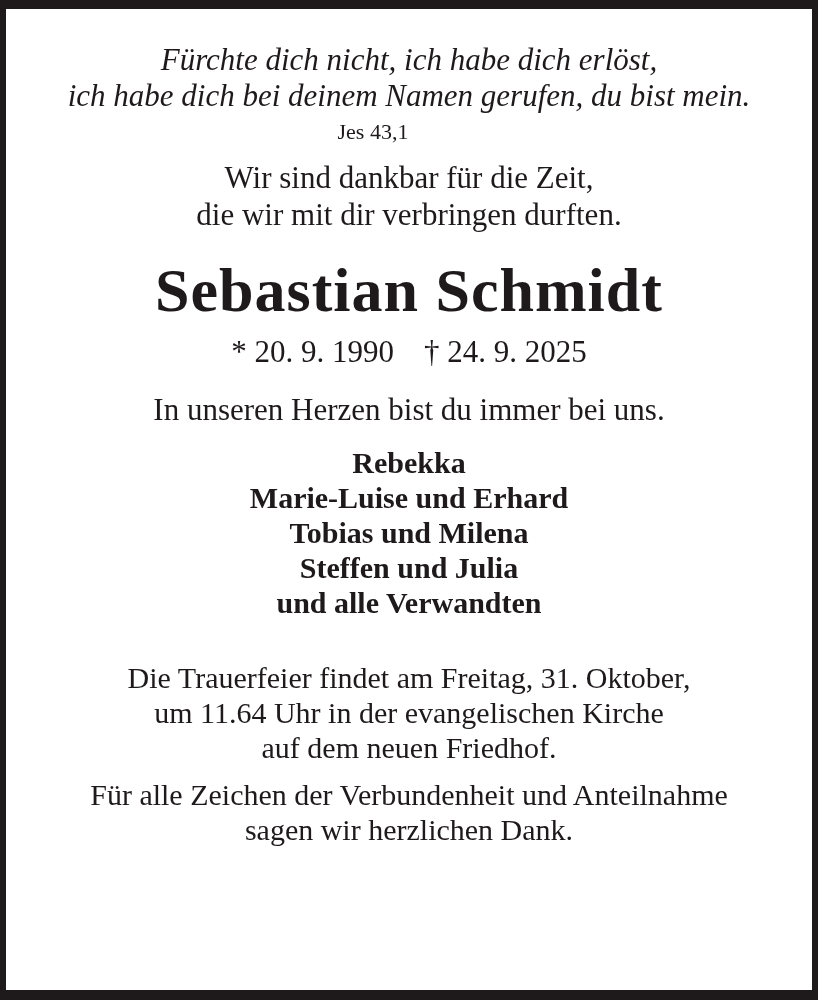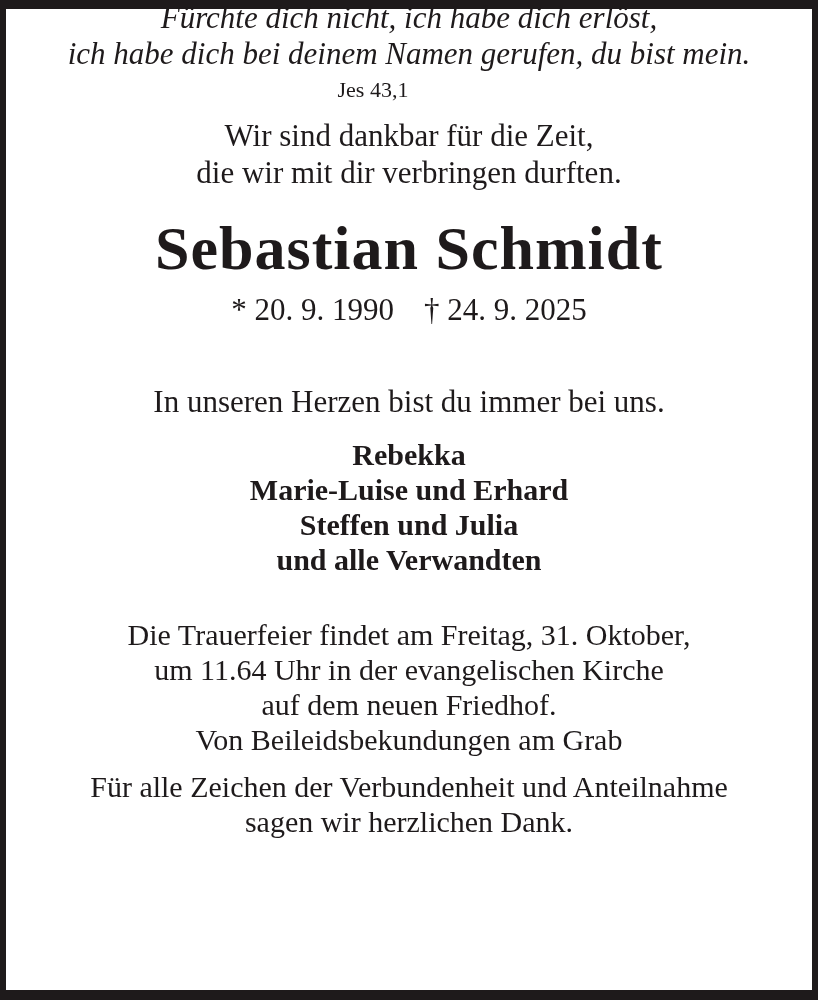--- a/index.html
+++ b/index.html
@@ -23,20 +23,21 @@
     box-sizing: border-box;
     border-top: 9px solid #1e1a1b;
     border-bottom: 10px solid #1e1a1b;
     border-left: 6px solid #1e1a1b;
     border-right: 6px solid #1e1a1b;
     pointer-events: none;
   }
   .content {
     position: relative;
     box-sizing: border-box;
+    padding-top: 42px;
     text-align: center;
   }
   .quote {
     font-style: italic;
     font-size: 31px;
     line-height: 36px;
   }
   .quote-source {
     font-size: 22px;
     line-height: 24px;
@@ -60,21 +61,21 @@
     line-height: 38px;
     margin-top: 8px;
   }
   .dates-gap {
     display: inline-block;
     width: 30px;
   }
   .heart-line {
     font-size: 31px;
     line-height: 37px;
-    margin-top: 54px;
+    margin-top: 20px;
   }
   .mourners {
     font-size: 30px;
     line-height: 35px;
     font-weight: bold;
     margin-top: 17px;
   }
   .service {
     font-size: 30px;
     line-height: 35px;
@@ -113,29 +114,29 @@
 
     <div class="dates">
       <span>* 20. 9. 1990</span><span class="dates-gap"></span><span>† 24. 9. 2025</span>
     </div>
 
     <div class="heart-line">In unseren Herzen bist du immer bei uns.</div>
 
     <div class="mourners">
       <div>Rebekka</div>
       <div>Marie-Luise und Erhard</div>
+      <div>Tobias und Milena</div>
       <div>Steffen und Julia</div>
       <div>und alle Verwandten</div>
     </div>
 
     <div class="service">
       <div>Die Trauerfeier findet am Freitag, 31. Oktober,</div>
       <div>um 11.64 Uhr in der evangelischen Kirche</div>
       <div>auf dem neuen Friedhof.</div>
-      <div>Von Beileidsbekundungen am Grab</div>
     </div>
 
     <div class="thanks">
       <div>Für alle Zeichen der Verbundenheit und Anteilnahme</div>
       <div>sagen wir herzlichen Dank.</div>
     </div>
 
   </div>
 </div>
 

